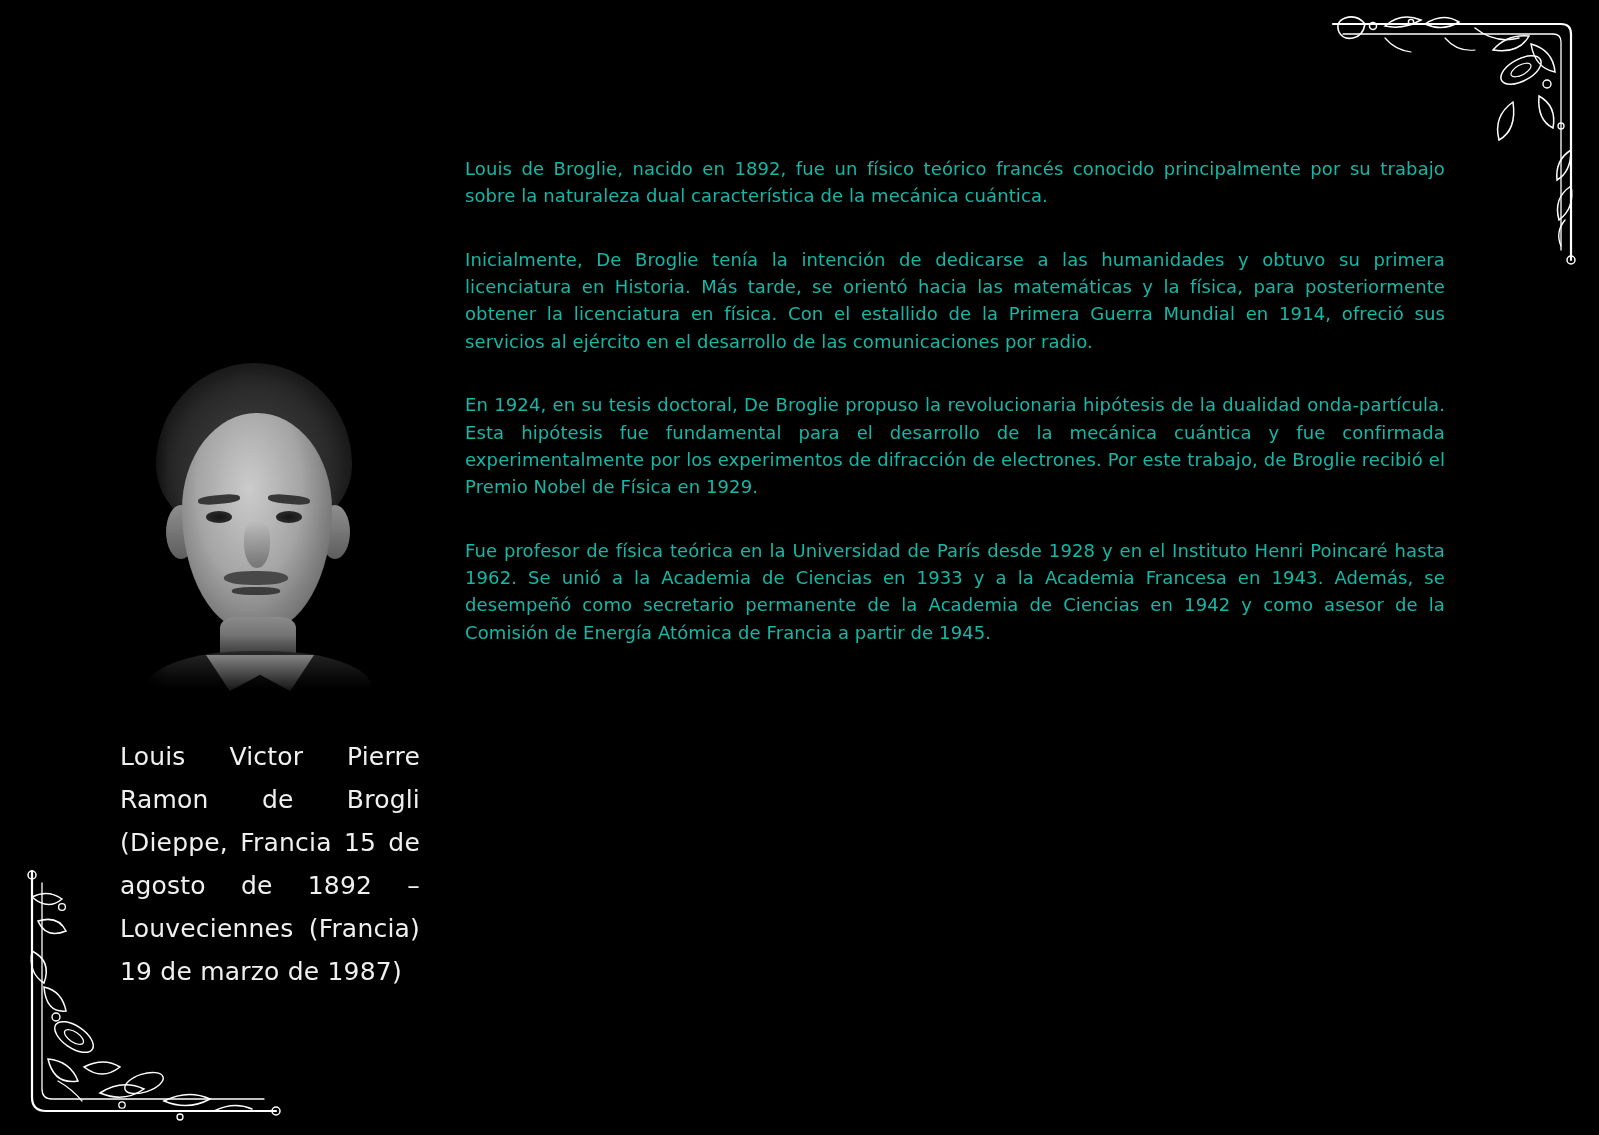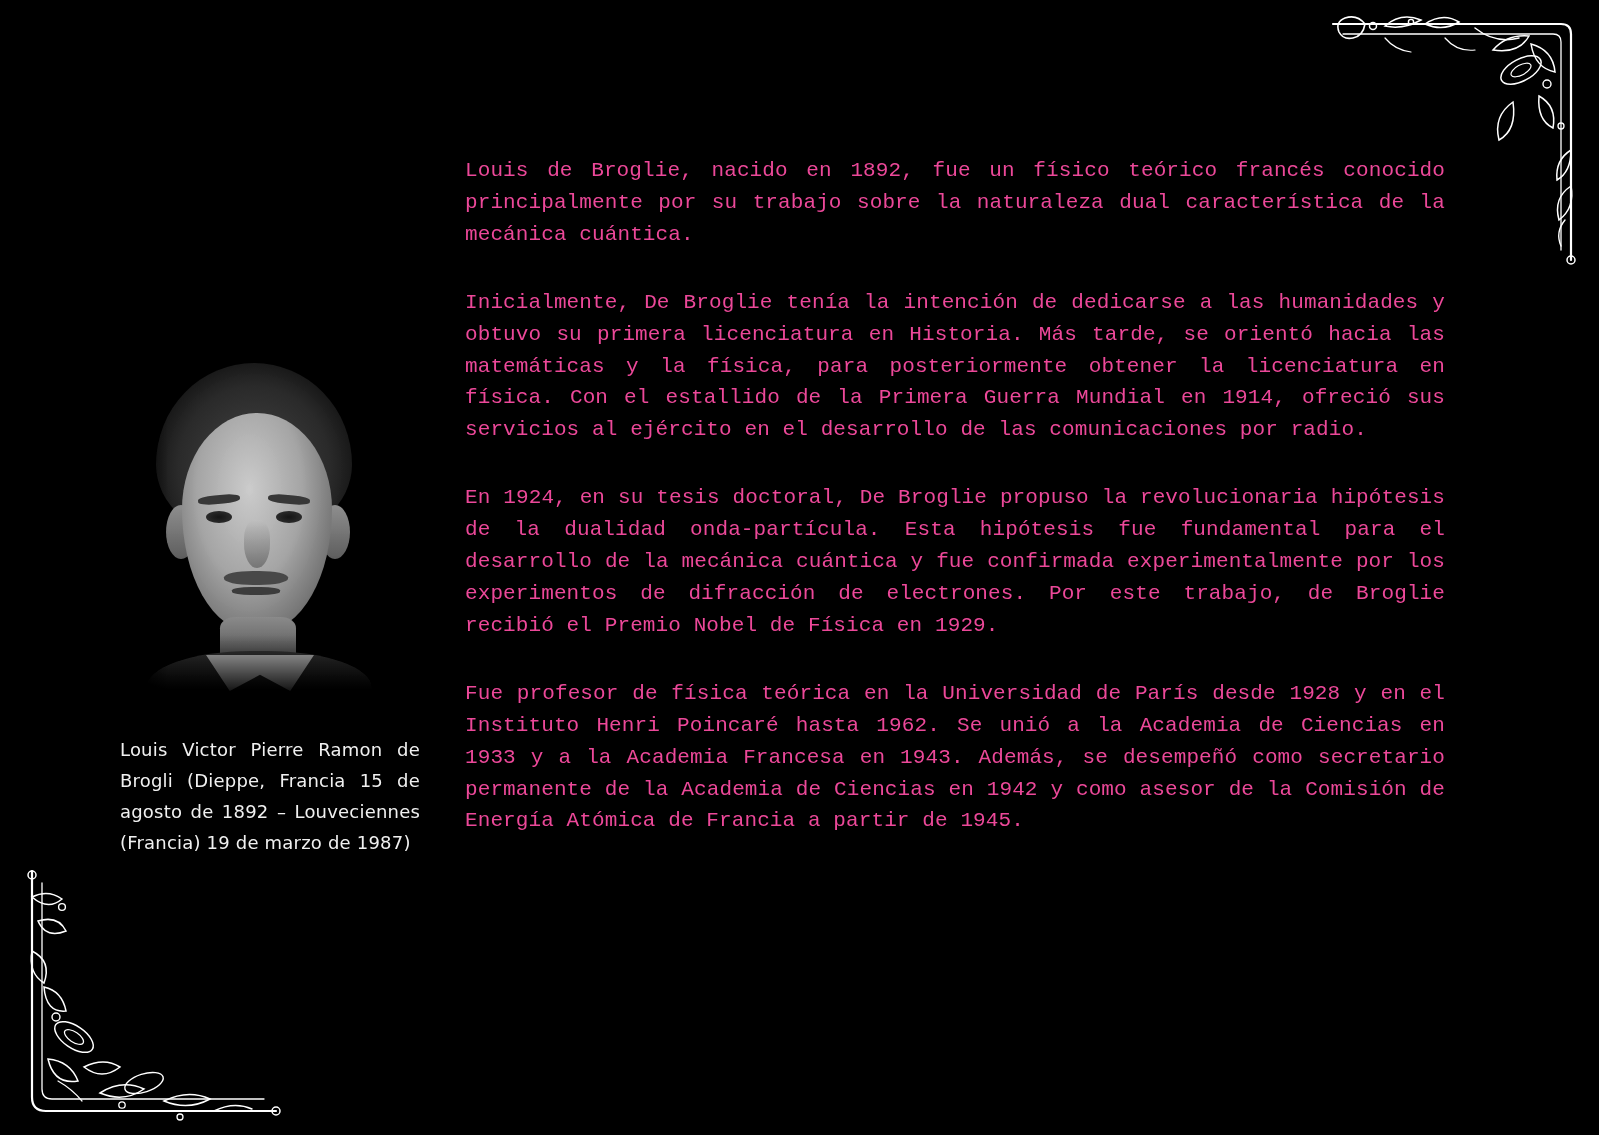--- a/index.html
+++ b/index.html
@@ -173,43 +173,42 @@
   .p-fade-sides {
     position: absolute;
     inset: 0;
     background:
       linear-gradient(90deg, #000 0%, rgba(0,0,0,0) 16%, rgba(0,0,0,0) 84%, #000 100%);
   }
 
   .caption {
     margin-top: 30px;
     width: 300px;
-    font-size: 18px;
+    font-size: 25px;
     line-height: 1.72;
     text-align: justify;
     text-align-last: left;
     color: #f0f0f0;
     letter-spacing: .2px;
   }
 
   
   .content {
     position: absolute;
     left: 465px;
     top: 155px;
     width: 980px;
   }
   .para {
-    font-size: 21px;
+    font-size: 18px;
     line-height: 1.52;
     text-align: justify;
-    color: #ec4899;
+    color: #14b8a6;
     margin: 0 0 36px 0;
     letter-spacing: .1px;
-    font-family: Liberation Mono, monospace;
   }
   .para:last-child { margin-bottom: 12px; }
 </style>
 </head>
 <body>
 
 <div class="ornament ornament-tr">
   <svg viewBox="0 0 260 270" xmlns="http://www.w3.org/2000/svg" fill="none" stroke="#ffffff" stroke-width="2.2" stroke-linecap="round">
     <path d="M8 14 H236 Q246 14 246 24 V250"></path>
     <path d="M18 24 H228 Q236 24 236 32 V240" stroke-width="1.3"></path>

